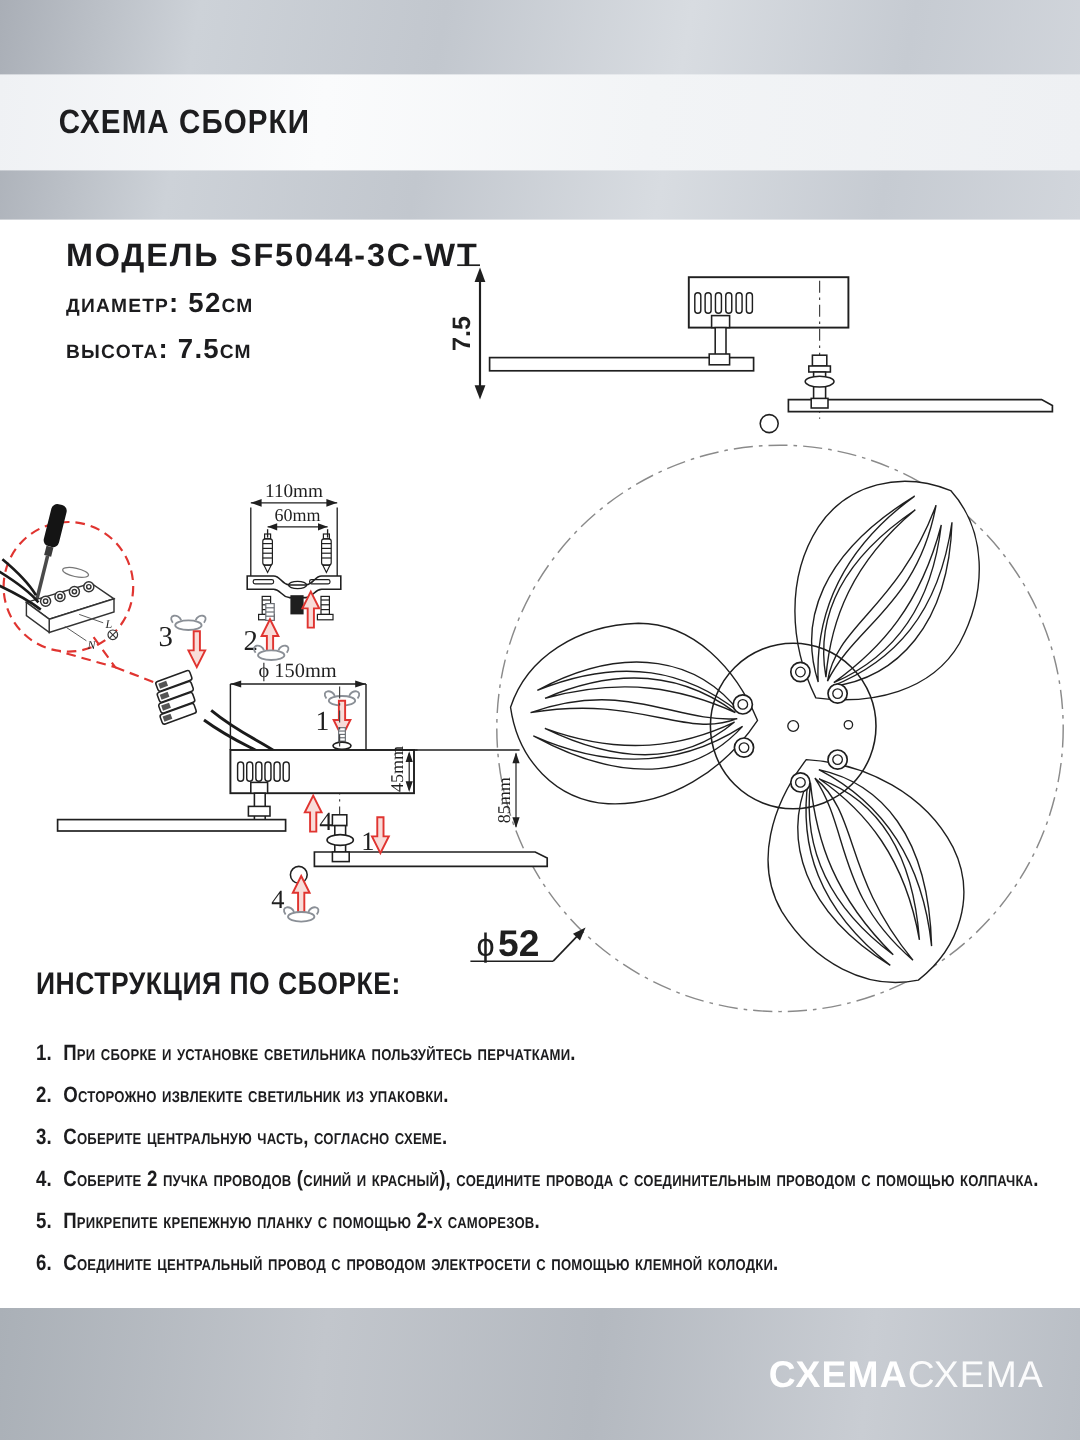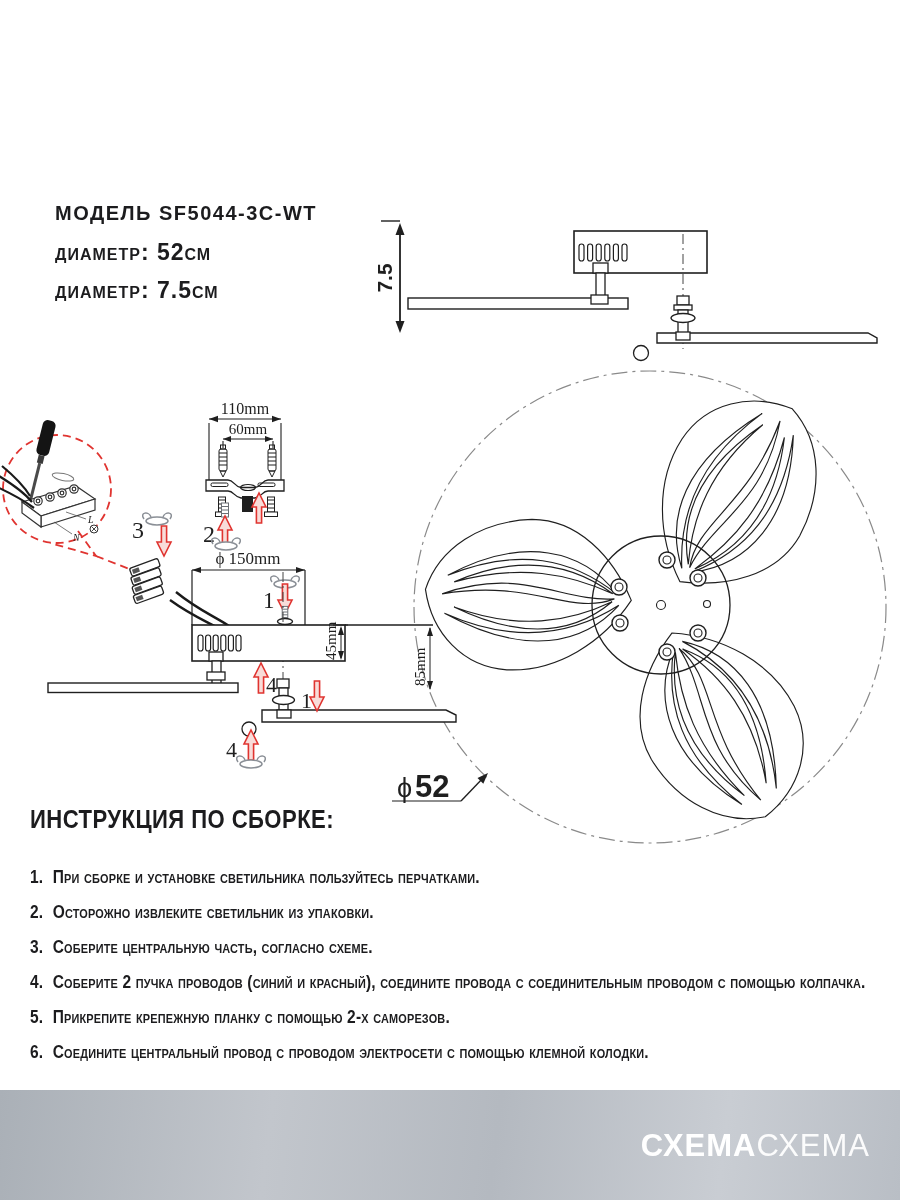--- a/index.html
+++ b/index.html
@@ -18,21 +18,21 @@
     position:absolute; left:0; top:62px; width:900px; height:80px;
     background:linear-gradient(95deg,#eff1f4 0%,#fafbfc 30%,#f2f4f6 60%,#eef0f3 100%);
     display:flex; align-items:center;
   }
   .header-title{
     margin-left:49px; font-size:28px; font-weight:800; letter-spacing:1px;
     color:#1d1d1f; transform:scaleX(0.88); transform-origin:left center; white-space:nowrap;
   }
   
   .model-info{ position:absolute; left:55px; top:193px; }
-  .model-line1{ font-size:20px; font-weight:700; letter-spacing:1.5px; line-height:40px; white-space:nowrap;}
+  .model-line1{ font-size:27px; font-weight:700; letter-spacing:1.5px; line-height:40px; white-space:nowrap;}
   .model-line{ font-size:23px; font-weight:700; letter-spacing:1px; line-height:38px; font-variant:small-caps; white-space:nowrap;}
   
   .drawing{ position:absolute; left:0; top:0; width:900px; height:1200px; pointer-events:none;}
   
   .instructions{ position:absolute; left:30px; top:804px; width:860px; }
   .instr-heading{
     margin:0 0 30px 0; font-size:26px; font-weight:800; letter-spacing:0.5px;
     transform:scaleX(0.85); transform-origin:left top; white-space:nowrap;
   }
   .instr-item{
@@ -55,25 +55,30 @@
   .brand-light{ font-weight:400; opacity:0.95; }
   
   svg text{ font-family:"Liberation Serif", serif; fill:#1f1f1f; }
   svg .sans{ font-family:"Liberation Sans", sans-serif; }
 </style>
 </head>
 <body>
 
 <div class="page">
 
+  <div class="header-band">
+    <div class="header-strip">
+      <div class="header-title">СХЕМА СБОРКИ</div>
+    </div>
+  </div>
 
   <div class="model-info">
     <div class="model-line1">МОДЕЛЬ SF5044-3C-WT</div>
     <div class="model-line">диаметр: 52см</div>
-    <div class="model-line">диаметр: 7.5см</div>
+    <div class="model-line">высота: 7.5см</div>
   </div>
 
   <svg class="drawing" viewBox="0 0 900 1200" xmlns="http://www.w3.org/2000/svg">
     <defs>
       <g id="rarrow">
         <path d="M-2.6,-15 L2.6,-15 L2.6,1 L7,1 L0,15 L-7,1 L-2.6,1 Z"></path>
       </g>
       <g id="wingnut">
         <path d="M-13,-2 C-18,-9 -8,-10 -6,-4" fill="none"></path>
         <path d="M13,-2 C18,-9 8,-10 6,-4" fill="none"></path>

